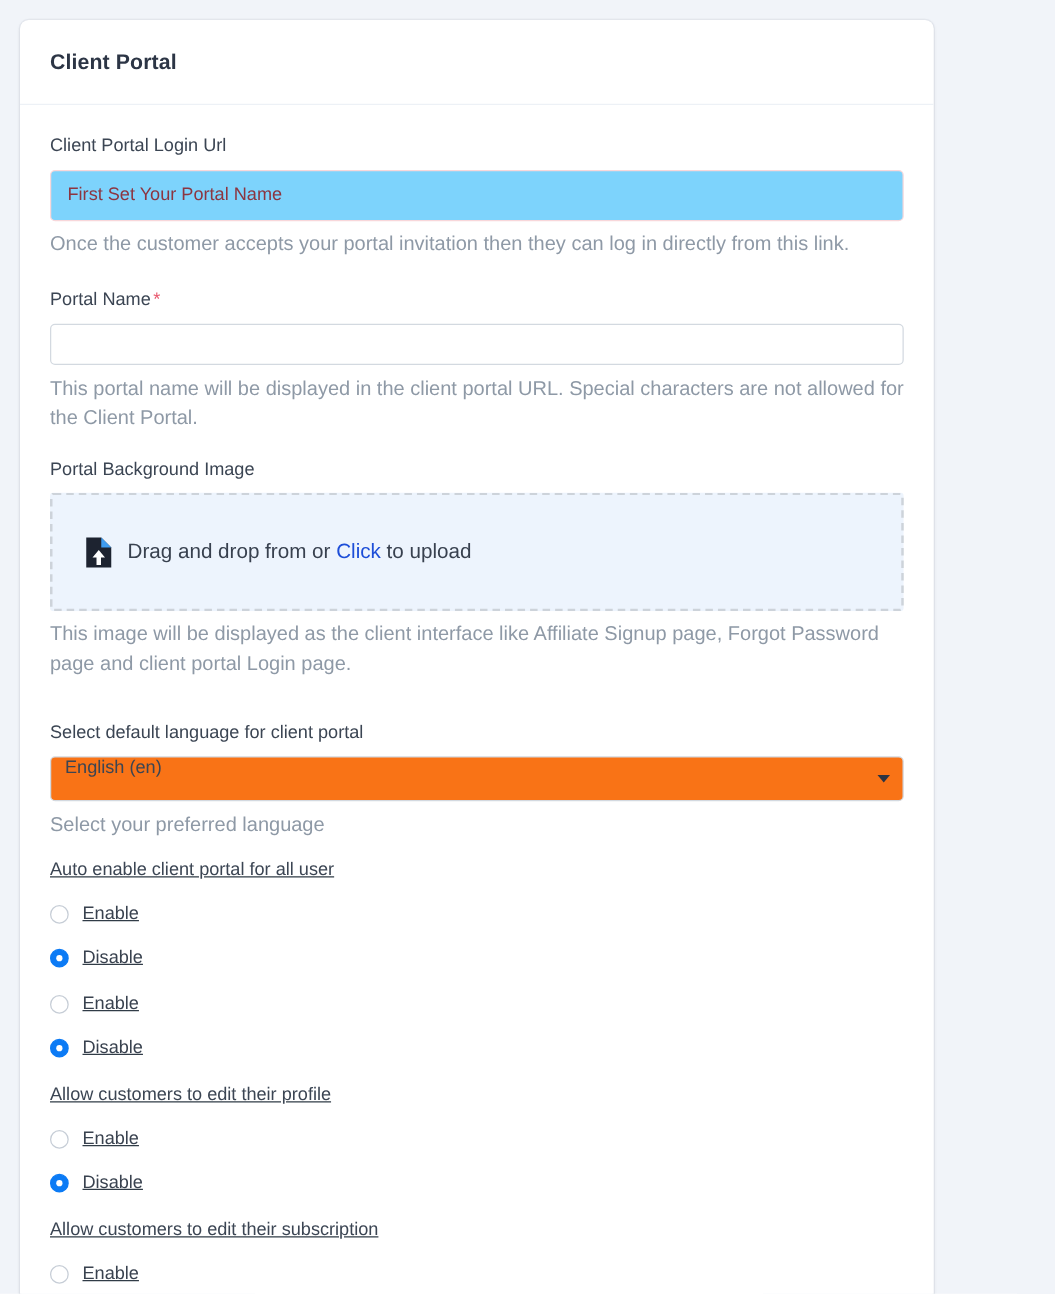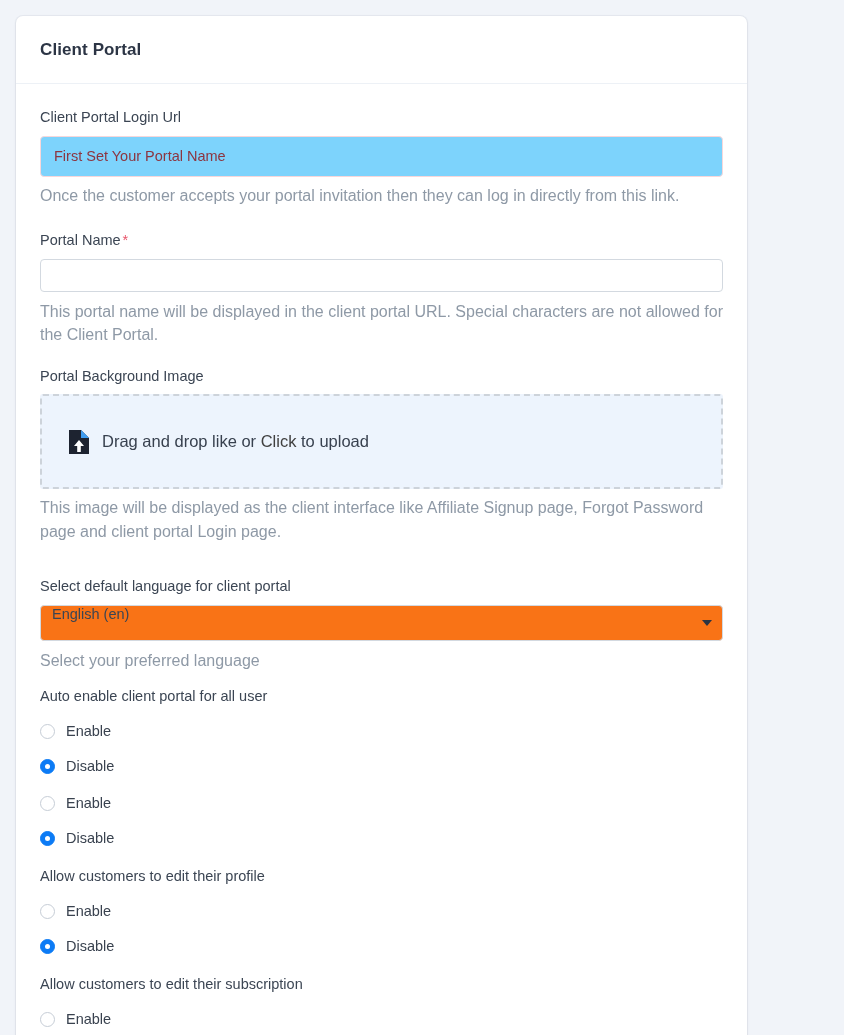--- a/index.html
+++ b/index.html
@@ -118,21 +118,21 @@
     display: flex;
     align-items: center;
     gap: 12px;
   }
   .dz-icon { width: 22px; height: 26px; display: block; }
   .dz-text {
     font-size: 16.5px;
     color: #38414f;
     white-space: nowrap;
   }
-  .dz-link { color: #404040; }
+  .dz-link { color: #1d4ed8; }
 
   
   .select-wrap { position: relative; }
   .select-box {
     width: 100%;
     height: 36px;
     border: 1px solid #d3d9e0;
     border-radius: 4px;
     background: #f97316;
     display: flex;
@@ -188,21 +188,21 @@
     width: 5px; height: 5px;
     margin: -2.5px 0 0 -2.5px;
     border-radius: 50%;
     background: #ffffff;
   }
   .radio-label {
     font-size: 14.5px;
     color: #39424f;
     line-height: 1;
   }
-  .radio-block { margin-bottom: 22px; }
+  .radio-block { margin-bottom: 22px; text-decoration: underline; }
 
   
   .btn-submit {
     display: inline-block;
     background: #ef4444;
     color: #ffffff;
     border: none;
     border-radius: 4px;
     padding: 9px 18px;
     font-size: 14.5px;
@@ -248,21 +248,21 @@
       <div class="group">
         <div class="field-label">Portal Background Image</div>
         <div class="dropzone">
           <div class="dz-inner">
             <svg class="dz-icon" viewBox="0 0 22 26" aria-hidden="true">
               <path d="M1 1 h12 l8 8 v16 h-20 z" fill="#1d2330"></path>
               <path d="M13 1 l8 8 h-8 z" fill="#3f9cf0"></path>
               <path d="M11 11 l5 6 h-3.2 v6 h-3.6 v-6 h-3.2 z" fill="#ffffff"></path>
             </svg>
             <div class="dz-text">
-              <span>Drag and drop like or</span>
+              <span>Drag and drop from or</span>
               <span class="dz-link">Click</span>
               <span>to upload</span>
             </div>
           </div>
         </div>
         <p class="help-text">This image will be displayed as the client interface like Affiliate Signup page, Forgot Password page and client portal Login page.</p>
       </div>
 
       <div class="gap-34"></div>
 

